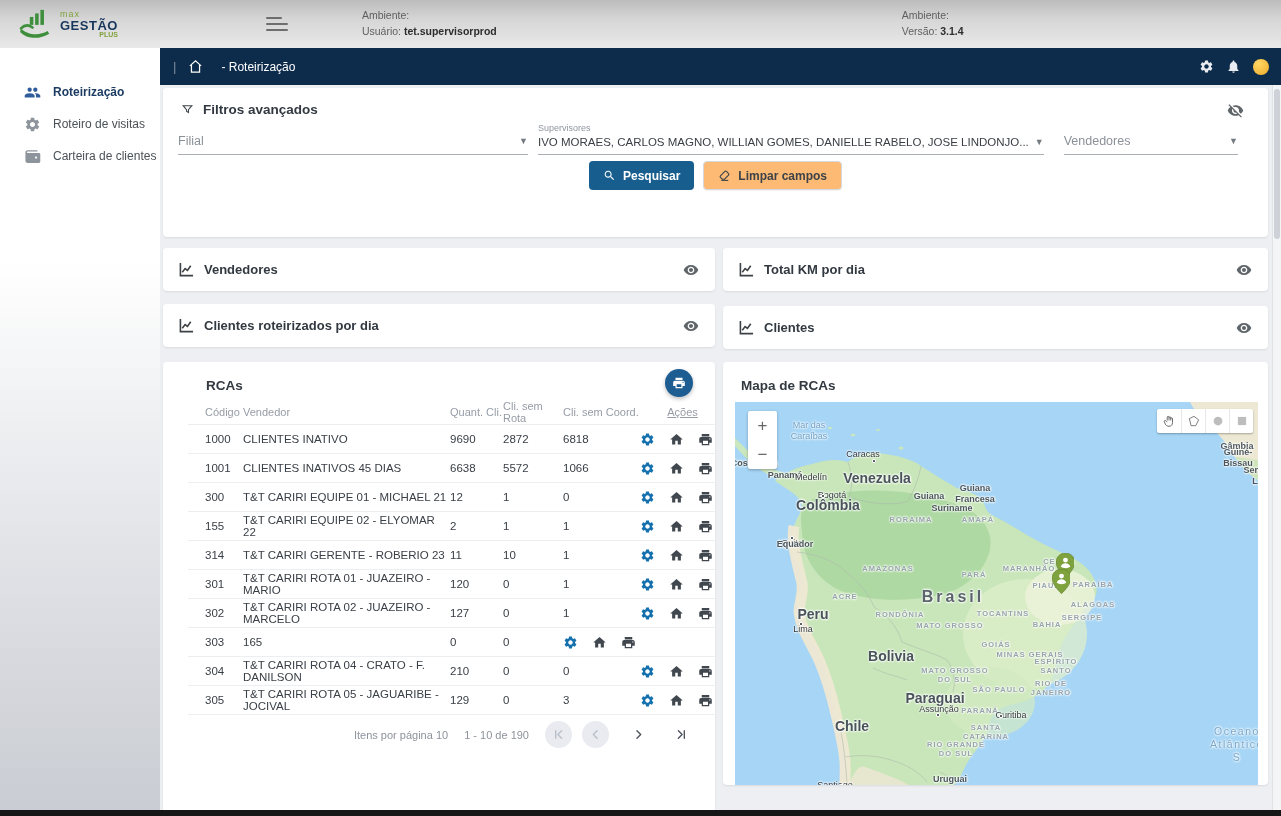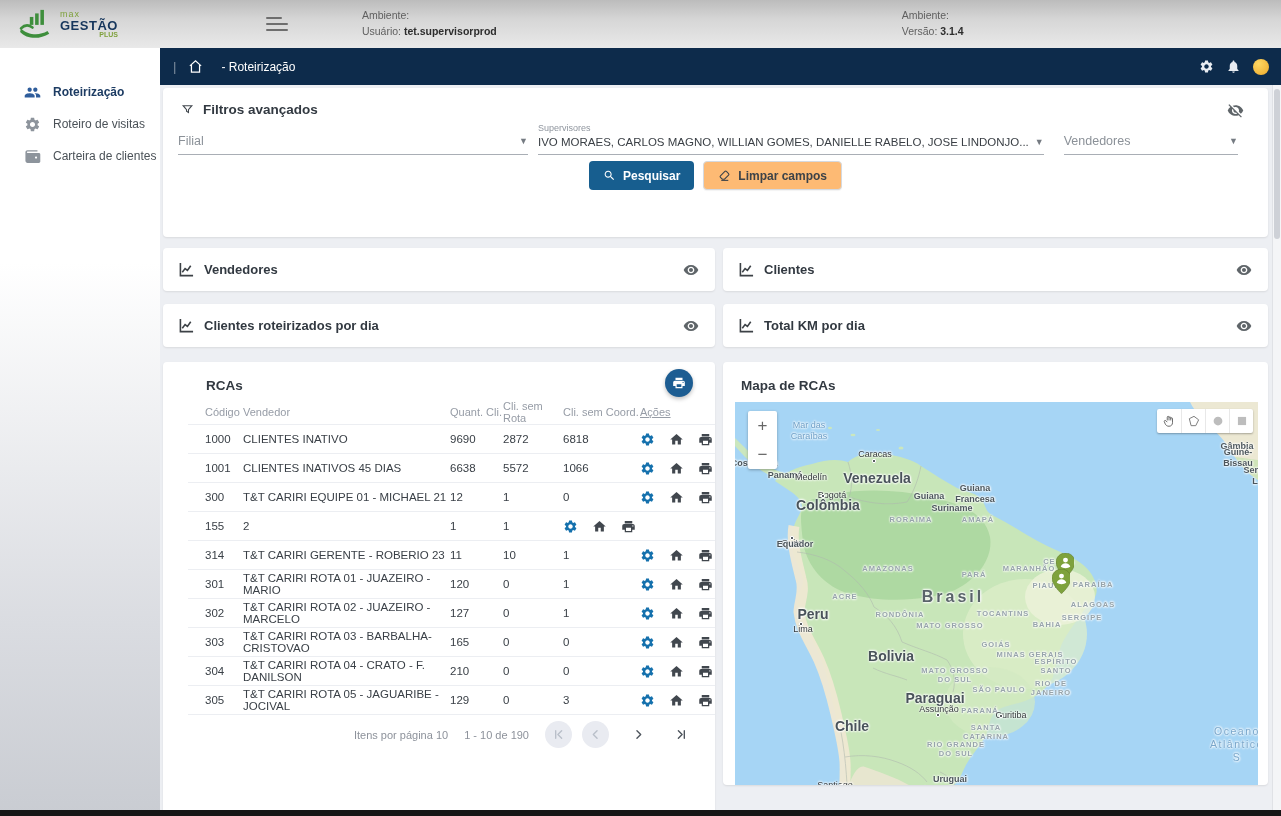--- a/index.html
+++ b/index.html
@@ -88,21 +88,21 @@
   
   .rcas { height:477px; position:relative;padding-left:25px; }
   .r-head { padding:16px 18px 6px 18px; }
   .r-head h3, .m-head h3 { font-size:13.5px; font-weight:700; color:#323941; }
   .fab { position:absolute; top:7px; right:22px; width:28px; height:28px; border-radius:50%;
          background:#1d5d92; border:none; cursor:pointer; display:flex; align-items:center; justify-content:center;
          box-shadow:0 2px 4px rgba(0,0,0,.25); }
   .fab svg { width:14px; height:14px; }
   .t-head, .t-row { display:grid; grid-template-columns:38px 207px 53px 60px 77px 85px; padding-left:17px; align-items:center; }
   .t-head { height:25px; font-size:11px; color:#969ca6; }
-  .t-head span:last-child { text-align:left;text-decoration:underline; }
+  .t-head span:last-child { text-align:center;text-decoration:underline; }
   .t-row { height:29px; border-top:1px solid #eceef2; font-size:11.5px; color:#3a4047; }
   .t-row .acts { display:flex; gap:14px; align-items:center; }
   .t-row .acts span { width:15px; height:15px; display:flex; cursor:pointer; }
   .t-pag { display:flex; justify-content:flex-end; align-items:center; gap:16px; border-top:1px solid #eceef2;
            height:40px; padding-right:20px; font-size:11px; color:#8d929b; }
   .pg { width:27px; height:27px; border-radius:50%; border:none; background:transparent; cursor:pointer;
         display:flex; align-items:center; justify-content:center; color:#4d545c; padding:0; }
   .pg svg { width:15px; height:15px; }
   .pg.disabled { background:#e9ebf1; color:#b9bfc9; }
   .pg.gap { margin-left:-6px; }
@@ -399,20 +399,21 @@
                   </span>
                   <span>
                     <svg viewBox="0 0 24 24" fill="#41474e">
                       <path d="M19 8H5c-1.66 0-3 1.34-3 3v6h4v4h12v-4h4v-6c0-1.66-1.34-3-3-3zm-3 11H8v-5h8v5zm3-7c-.55 0-1-.45-1-1s.45-1 1-1 1 .45 1 1-.45 1-1 1zm-1-9H6v4h12V3z"></path>
                     </svg>
                   </span>
                 </span>
               </div>
               <div class="t-row">
                 <span>155</span>
+                <span>T&amp;T CARIRI EQUIPE 02 - ELYOMAR 22</span>
                 <span>2</span>
                 <span>1</span>
                 <span>1</span>
                 <span class="acts">
                   <span>
                     <svg viewBox="0 0 24 24" fill="#1571ad">
                       <path d="M19.14 12.94c.04-.3.06-.61.06-.94 0-.32-.02-.64-.07-.94l2.03-1.58c.18-.14.23-.41.12-.61l-1.92-3.32c-.12-.22-.37-.29-.59-.22l-2.39.96c-.5-.38-1.03-.7-1.62-.94l-.36-2.54c-.04-.24-.24-.41-.48-.41h-3.84c-.24 0-.43.17-.47.41l-.36 2.54c-.59.24-1.13.57-1.62.94l-2.39-.96c-.22-.08-.47 0-.59.22L2.74 8.87c-.12.21-.08.47.12.61l2.03 1.58c-.05.3-.09.63-.09.94s.02.64.07.94l-2.03 1.58c-.18.14-.23.41-.12.61l1.92 3.32c.12.22.37.29.59.22l2.39-.96c.5.38 1.03.7 1.62.94l.36 2.54c.05.24.24.41.48.41h3.84c.24 0 .44-.17.47-.41l.36-2.54c.59-.24 1.13-.56 1.62-.94l2.39.96c.22.08.47 0 .59-.22l1.92-3.32c.12-.22.07-.47-.12-.61l-2.01-1.58zM12 15.6c-1.98 0-3.6-1.62-3.6-3.6s1.62-3.6 3.6-3.6 3.6 1.62 3.6 3.6-1.62 3.6-3.6 3.6z"></path>
                     </svg>
                   </span>
                   <span>
@@ -494,21 +495,20 @@
                   </span>
                   <span>
                     <svg viewBox="0 0 24 24" fill="#41474e">
                       <path d="M19 8H5c-1.66 0-3 1.34-3 3v6h4v4h12v-4h4v-6c0-1.66-1.34-3-3-3zm-3 11H8v-5h8v5zm3-7c-.55 0-1-.45-1-1s.45-1 1-1 1 .45 1 1-.45 1-1 1zm-1-9H6v4h12V3z"></path>
                     </svg>
                   </span>
                 </span>
               </div>
               <div class="t-row">
                 <span>303</span>
-                <span>T&amp;T CARIRI ROTA 03 - BARBALHA-CRISTOVAO</span>
                 <span>165</span>
                 <span>0</span>
                 <span>0</span>
                 <span class="acts">
                   <span>
                     <svg viewBox="0 0 24 24" fill="#1571ad">
                       <path d="M19.14 12.94c.04-.3.06-.61.06-.94 0-.32-.02-.64-.07-.94l2.03-1.58c.18-.14.23-.41.12-.61l-1.92-3.32c-.12-.22-.37-.29-.59-.22l-2.39.96c-.5-.38-1.03-.7-1.62-.94l-.36-2.54c-.04-.24-.24-.41-.48-.41h-3.84c-.24 0-.43.17-.47.41l-.36 2.54c-.59.24-1.13.57-1.62.94l-2.39-.96c-.22-.08-.47 0-.59.22L2.74 8.87c-.12.21-.08.47.12.61l2.03 1.58c-.05.3-.09.63-.09.94s.02.64.07.94l-2.03 1.58c-.18.14-.23.41-.12.61l1.92 3.32c.12.22.37.29.59.22l2.39-.96c.5.38 1.03.7 1.62.94l.36 2.54c.05.24.24.41.48.41h3.84c.24 0 .44-.17.47-.41l.36-2.54c.59-.24 1.13-.56 1.62-.94l2.39.96c.22.08.47 0 .59-.22l1.92-3.32c.12-.22.07-.47-.12-.61l-2.01-1.58zM12 15.6c-1.98 0-3.6-1.62-3.6-3.6s1.62-3.6 3.6-3.6 3.6 1.62 3.6 3.6-1.62 3.6-3.6 3.6z"></path>
                     </svg>
                   </span>
                   <span>
@@ -595,48 +595,48 @@
                 <svg viewBox="0 0 24 24" fill="none" stroke="currentColor" stroke-width="2.2" stroke-linecap="round" stroke-linejoin="round">
                   <path d="M7 6l6 6-6 6"></path>
                   <path d="M16.5 6v12"></path>
                 </svg>
               </button>
           </div>
         </section>
       </div>
 
       <div class="col-right">
+        <div class="panel card last">
+          <span class="p-chart">
+              <svg viewBox="0 0 16 16" fill="none" stroke="currentColor" stroke-width="1.7">
+                <path d="M1.5 1v13.5H15"></path>
+                <path d="M3.5 11l3-4 2.5 2 3.5-5"></path>
+              </svg>
+            </span>
+          <span class="p-title">Total KM por dia</span>
+          <span class="p-eye">
+              <svg viewBox="0 0 24 24" fill="currentColor">
+                <path d="M12 4.5C7 4.5 2.73 7.61 1 12c1.73 4.39 6 7.5 11 7.5s9.27-3.11 11-7.5c-1.73-4.39-6-7.5-11-7.5zM12 17c-2.76 0-5-2.24-5-5s2.24-5 5-5 5 2.24 5 5-2.24 5-5 5zm0-8c-1.66 0-3 1.34-3 3s1.34 3 3 3 3-1.34 3-3-1.34-3-3-3z"></path>
+              </svg>
+            </span>
+        </div>
         <div class="panel card">
           <span class="p-chart">
               <svg viewBox="0 0 16 16" fill="none" stroke="currentColor" stroke-width="1.7">
                 <path d="M1.5 1v13.5H15"></path>
                 <path d="M3.5 11l3-4 2.5 2 3.5-5"></path>
               </svg>
             </span>
           <span class="p-title">Clientes</span>
           <span class="p-eye">
               <svg viewBox="0 0 24 24" fill="currentColor">
                 <path d="M12 4.5C7 4.5 2.73 7.61 1 12c1.73 4.39 6 7.5 11 7.5s9.27-3.11 11-7.5c-1.73-4.39-6-7.5-11-7.5zM12 17c-2.76 0-5-2.24-5-5s2.24-5 5-5 5 2.24 5 5-2.24 5-5 5zm0-8c-1.66 0-3 1.34-3 3s1.34 3 3 3 3-1.34 3-3-1.34-3-3-3z"></path>
               </svg>
             </span>
         </div>
-        <div class="panel card last">
-          <span class="p-chart">
-              <svg viewBox="0 0 16 16" fill="none" stroke="currentColor" stroke-width="1.7">
-                <path d="M1.5 1v13.5H15"></path>
-                <path d="M3.5 11l3-4 2.5 2 3.5-5"></path>
-              </svg>
-            </span>
-          <span class="p-title">Total KM por dia</span>
-          <span class="p-eye">
-              <svg viewBox="0 0 24 24" fill="currentColor">
-                <path d="M12 4.5C7 4.5 2.73 7.61 1 12c1.73 4.39 6 7.5 11 7.5s9.27-3.11 11-7.5c-1.73-4.39-6-7.5-11-7.5zM12 17c-2.76 0-5-2.24-5-5s2.24-5 5-5 5 2.24 5 5-2.24 5-5 5zm0-8c-1.66 0-3 1.34-3 3s1.34 3 3 3 3-1.34 3-3-1.34-3-3-3z"></path>
-              </svg>
-            </span>
-        </div>
 
         <section class="card mapcard">
           <div class="m-head">
               <h3>Mapa de RCAs</h3>
             </div>
           <div class="map">
             <svg class="geo" width="523" height="470" viewBox="0 0 523 470">
               <rect x="0" y="0" width="523" height="470" fill="#a6d5f5"></rect>
 
               <path d="M455,0 L523,0 L523,78 C514,72 506,64 499,54 C492,42 486,34 476,26 C468,19 460,10 455,0 Z" fill="#ece8d3"></path>
@@ -673,21 +673,21 @@
                 <path d="M205,370 C214,374 220,381 223,389"></path>
               </g>
 
               <path d="M186,396 C192,398 197,402 200,407 C195,409 189,407 185,403 Z" fill="#a6d5f5"></path>
             </svg>
             <div id="map-labels">
                 <span class="ml water" style="left: 74px; top: 29px;">Mar das
 Caraíbas</span>
                 <span class="ml country-sm" style="left: 19px; top: 62px;">Costa Rica</span>
                 <span class="ml country-sm" style="left: 50px; top: 74px;">Panamá</span>
-                <span class="ml city" style="left: 140px; top: 53px; text-align: center;">Caracas</span>
+                <span class="ml city" style="left: 128px; top: 53px; text-align: center;">Caracas</span>
                 <span class="ml city" style="left: 76px; top: 76px;">Medelín</span>
                 <span class="ml city" style="left: 97px; top: 94px;">Bogotá</span>
                 <span class="ml country" style="left: 93px; top: 104px;">Colômbia</span>
                 <span class="ml country" style="left: 142px; top: 77px;">Venezuela</span>
                 <span class="ml country-sm" style="left: 194px; top: 95px;">Guiana</span>
                 <span class="ml country-sm" style="left: 217px; top: 107px;">Suriname</span>
                 <span class="ml country-sm" style="left: 240px; top: 92px;">Guiana
 Francesa</span>
                 <span class="ml city" style="left: 57px; top: 142px;">Quito</span>
                 <span class="ml country-sm" style="left: 60px; top: 143px;">Equador</span>

